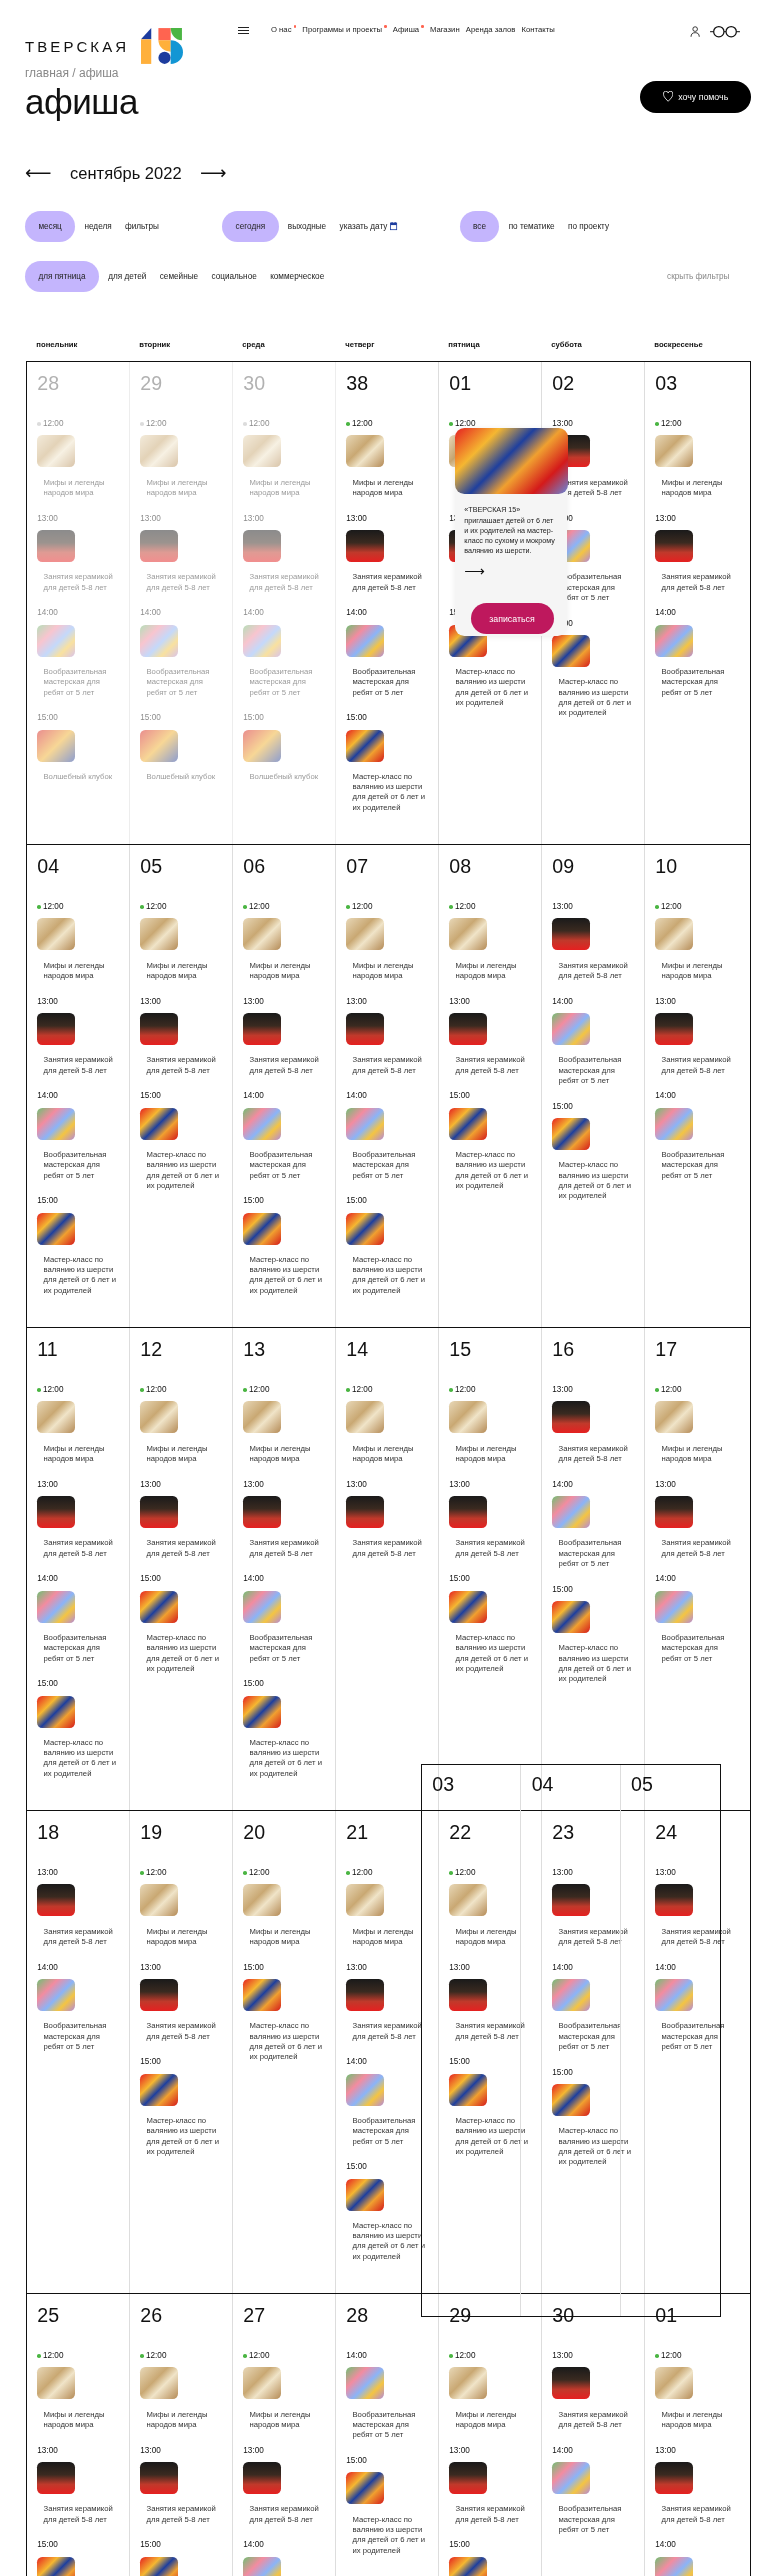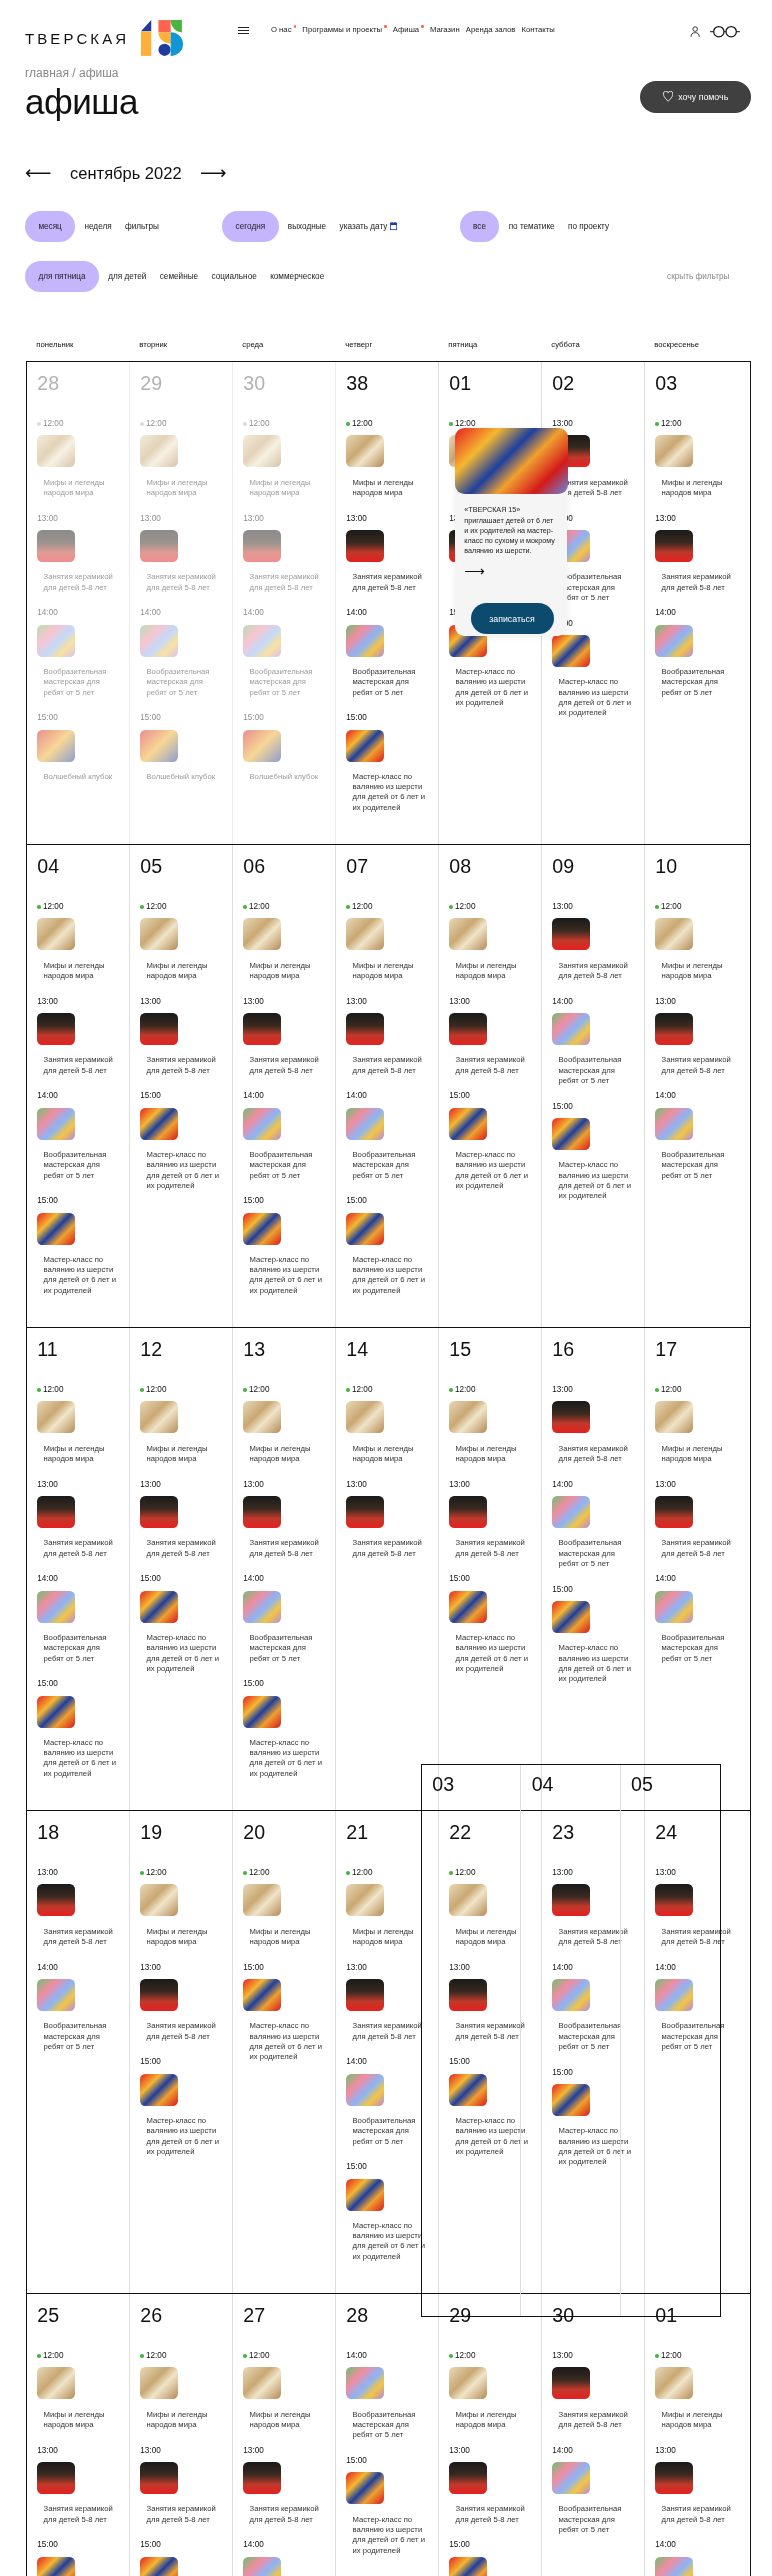--- a/index.html
+++ b/index.html
@@ -1,37 +1,37 @@
 <!DOCTYPE html>
 <html style="font-size:8.2px"><head>
 <meta charset="utf-8">
 <style>
 *{box-sizing:border-box;margin:0;padding:0}
 body{width:773px;height:3168px;background:#fff;font-family:"Liberation Sans","DejaVu Sans",sans-serif;color:#111;position:relative;overflow:hidden}
 .header{position:absolute;left:0;top:0;width:773px;height:57px}
-.logo{position:absolute;left:25px;top:20px;display:flex;align-items:center}
+.logo{position:absolute;left:25px;top:28px;display:flex;align-items:center}
 .logo-text{font-size:15px;letter-spacing:3.1px;color:#111;font-weight:400}
 .logo-mark{position:relative;width:43px;height:36px;margin-left:11.3px}
 .burger{position:absolute;left:238px;top:27px;width:11.3px;height:7.2px;border-top:1px solid #222;border-bottom:1px solid #222}
 .burger:after{content:"";position:absolute;left:0;right:0;top:2.1px;border-top:1px solid #222}
 .nav{position:absolute;left:271px;top:25px;display:flex;gap:6.2px;font-size:7.7px}
 .nav-item{display:flex;align-items:flex-start;color:#222;cursor:pointer;white-space:nowrap}
 .nav-item .dot{width:2.6px;height:2.6px;border-radius:50%;background:#ff6450;margin-left:2.1px}
 .hdr-icons{position:absolute;left:690px;top:25px;display:flex;gap:9.3px;align-items:center}
 .crumbs{position:absolute;left:25px;top:66px;font-size:12px;color:#888}
 .title{position:absolute;left:25px;top:82px;font-size:35px;font-weight:400;color:#111;letter-spacing:-0.5px}
-.help-btn{position:absolute;left:640px;top:81px;width:111px;height:32px;border-radius:16px;background:#404040;color:#fff;font-size:8.8px;display:flex;align-items:center;justify-content:center;gap:5.2px;cursor:pointer}
+.help-btn{position:absolute;left:640px;top:81px;width:111px;height:32px;border-radius:16px;background:#000000;color:#fff;font-size:8.8px;display:flex;align-items:center;justify-content:center;gap:5.2px;cursor:pointer}
 .month-nav{position:absolute;left:25px;top:164px;display:flex;align-items:center;gap:18.5px;font-size:16.5px}
 .arrow{font-size:18.5px;line-height:1;cursor:pointer}
 .filters{position:absolute;left:25px;display:flex;align-items:center;font-size:8.2px;color:#222}
 .chip{height:31px;padding:0 13.4px;border-radius:15.5px;display:flex;align-items:center;cursor:pointer;margin-right:5.2px;white-space:nowrap}
 .chip.active{background:#c4b5fd}
 .hide-filters{position:absolute;right:21.6px;color:#888;font-size:8.2px;cursor:pointer}
 .day-headers{position:absolute;left:26px;top:340px;width:724px;display:flex}
-.day-headers div{width:103px;padding-left:10.3px;font-size:7.7px;font-weight:400}
+.day-headers div{width:103px;padding-left:10.3px;font-size:7.7px;font-weight:700}
 .grid{position:absolute;left:26px;top:361px;width:725px;border:1.5px solid #111}
 .week{display:flex;border-bottom:1.5px solid #111}
 .week:last-child{border-bottom:none}
 .day{width:103px;border-right:0.5px solid #ddd;padding:10.3px 10.3px 15.5px 10.3px;position:relative}
 .day:last-child{border-right:none}
 .day.past{opacity:.5}
 .dnum{font-size:19.6px;color:#111;margin-bottom:24px;font-weight:400}
 .day.past .dnum{color:#666}
 .ev{margin-bottom:15.5px}
 .ev-time{font-size:8.2px;display:flex;align-items:center;gap:2.1px;margin-bottom:7.2px}
@@ -41,21 +41,21 @@
 .ev-title{font-size:7.7px;line-height:10.3px;color:#333;padding-left:6.2px;cursor:pointer}
 .img-M{background:linear-gradient(135deg,#e8d8b8,#c9a873 40%,#f0e4c8 60%,#b48a55)}
 .img-C{background:linear-gradient(180deg,#1a1a1a 0%,#3a2a20 40%,#c0392b 70%,#e52020 100%)}
 .img-I{background:linear-gradient(135deg,#6fbf73,#f28ca0 30%,#8ab4f8 55%,#f4c542 75%,#b48ad8)}
 .img-W{background:linear-gradient(135deg,#e52020,#f5b731 30%,#1e3f9e 50%,#f0a030 70%,#d41a1a)}
 .img-B{background:linear-gradient(135deg,#d62020,#f0b030,#2040a0)}
 .popup{position:absolute;left:455px;top:428px;width:112px;height:208px;background:#f5f5f5;border-radius:9.3px;box-shadow:0 1px 6.2px rgba(0,0,0,.08);z-index:5}
 .popup-img{width:113px;height:66px;border-radius:9.3px;margin:0 0 0 0;background:linear-gradient(135deg,#e52020 0%,#f5b731 25%,#1e3f9e 45%,#f0a030 60%,#d41a1a 80%,#6688dd)}
 .popup-text{font-size:7.2px;line-height:10.3px;color:#222;padding:11.3px 10.3px 0 9.3px}
 .popup-arrow{font-size:14.4px;padding-left:9.3px;margin-top:6.2px}
-.popup-btn{position:absolute;left:15.5px;top:175px;width:83px;height:31px;border-radius:15.5px;background:#0c4a6e;color:#fff;font-size:8.8px;display:flex;align-items:center;justify-content:center;cursor:pointer}
+.popup-btn{position:absolute;left:15.5px;top:175px;width:83px;height:31px;border-radius:15.5px;background:#be185d;color:#fff;font-size:8.8px;display:flex;align-items:center;justify-content:center;cursor:pointer}
 .ghost{position:absolute;left:421px;top:1764px;width:300px;height:553px;border:1.5px solid #111;z-index:4;display:flex;pointer-events:none}
 .ghost .gcol{width:100px;border-right:0.5px solid #ddd;padding:8.2px 10.3px}
 .ghost .gcol:last-child{border-right:none}
 .ghost .gnum{font-size:19.6px}
 </style>
 </head>
 <body>
 
 <div class="header">
   <div class="logo">

